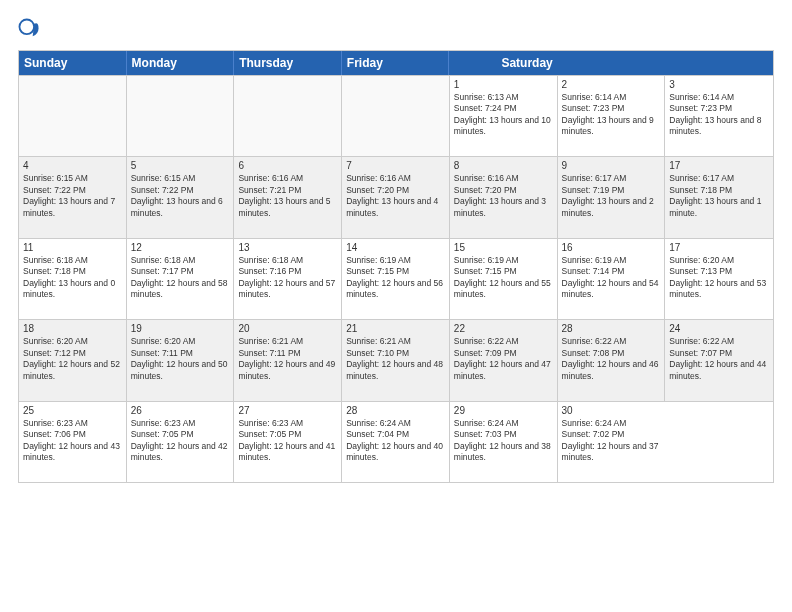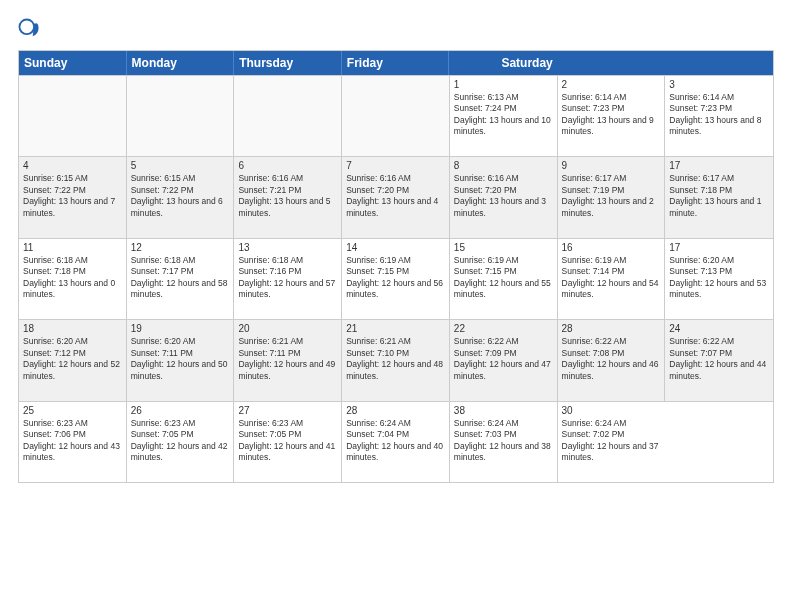--- a/index.html
+++ b/index.html
@@ -250,21 +250,21 @@
           </div>
           <div class="cal-cell">
             <div class="day-num">27</div>
             <div class="day-info">Sunrise: 6:23 AM<br>Sunset: 7:05 PM<br>Daylight: 12 hours and 41 minutes.</div>
           </div>
           <div class="cal-cell">
             <div class="day-num">28</div>
             <div class="day-info">Sunrise: 6:24 AM<br>Sunset: 7:04 PM<br>Daylight: 12 hours and 40 minutes.</div>
           </div>
           <div class="cal-cell">
-            <div class="day-num">38</div>
+            <div class="day-num">29</div>
             <div class="day-info">Sunrise: 6:24 AM<br>Sunset: 7:03 PM<br>Daylight: 12 hours and 38 minutes.</div>
           </div>
           <div class="cal-cell">
             <div class="day-num">30</div>
             <div class="day-info">Sunrise: 6:24 AM<br>Sunset: 7:02 PM<br>Daylight: 12 hours and 37 minutes.</div>
           </div>
         </div>
       </div>
   </div>
 </div>

